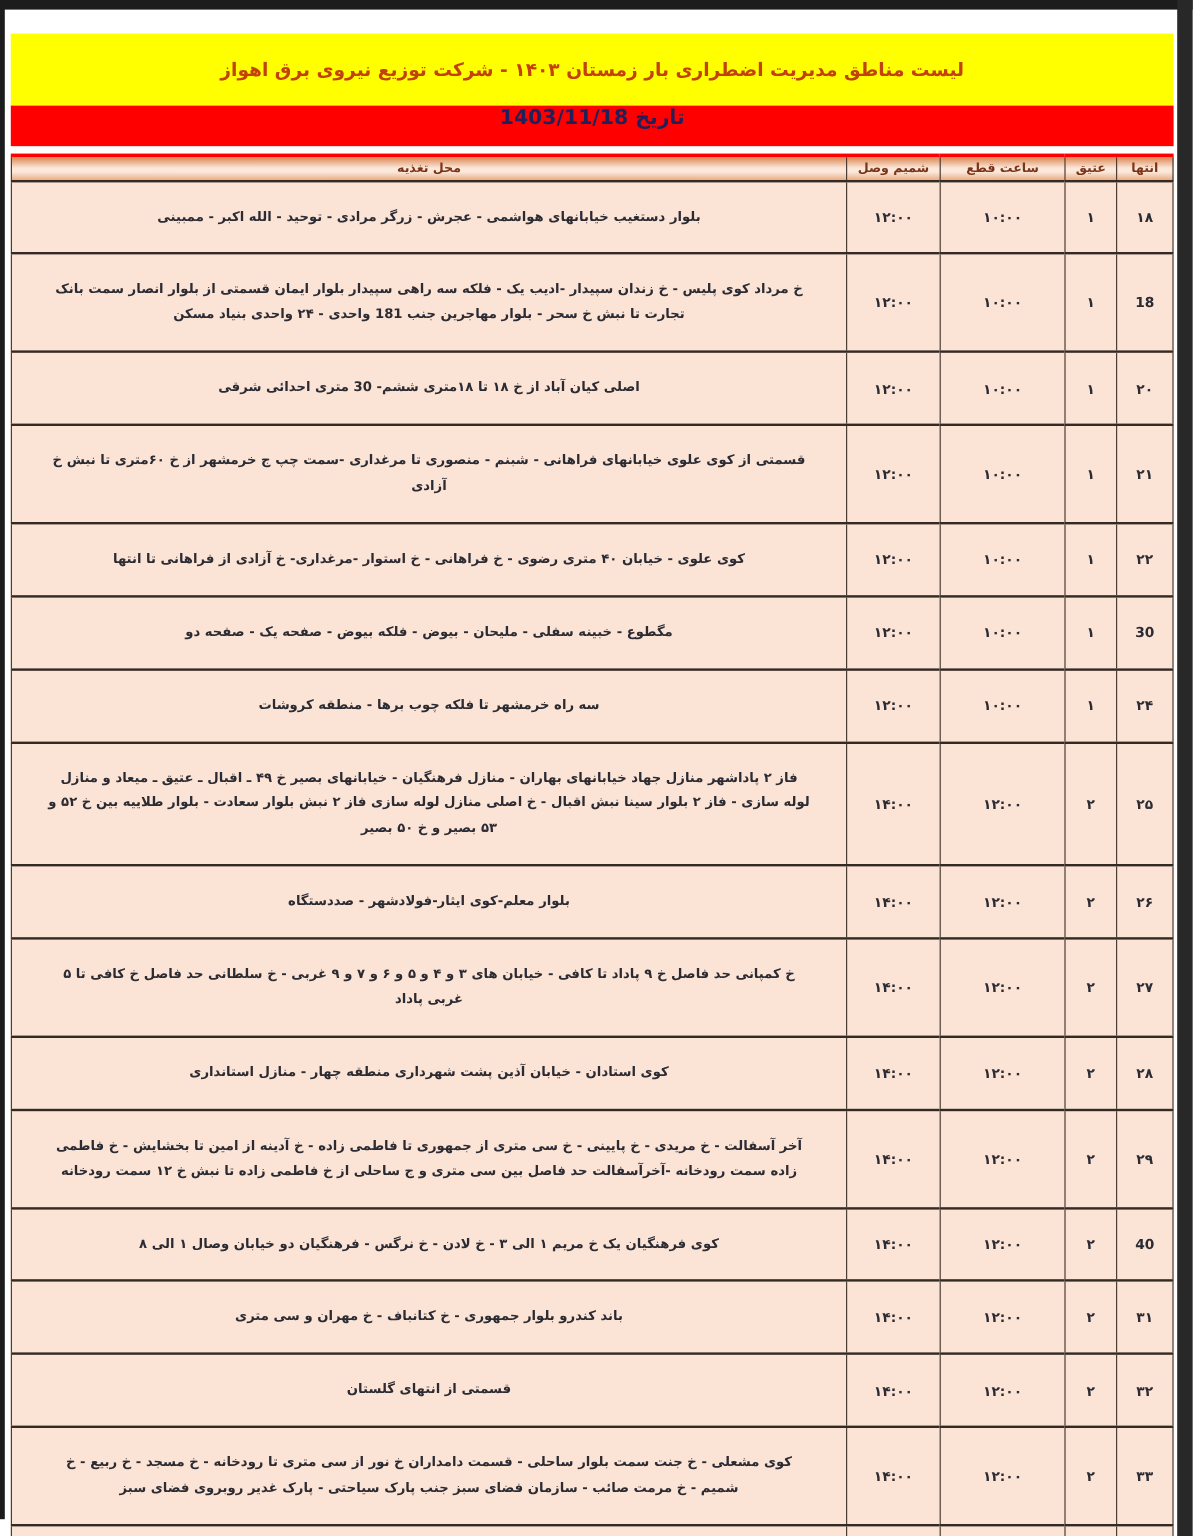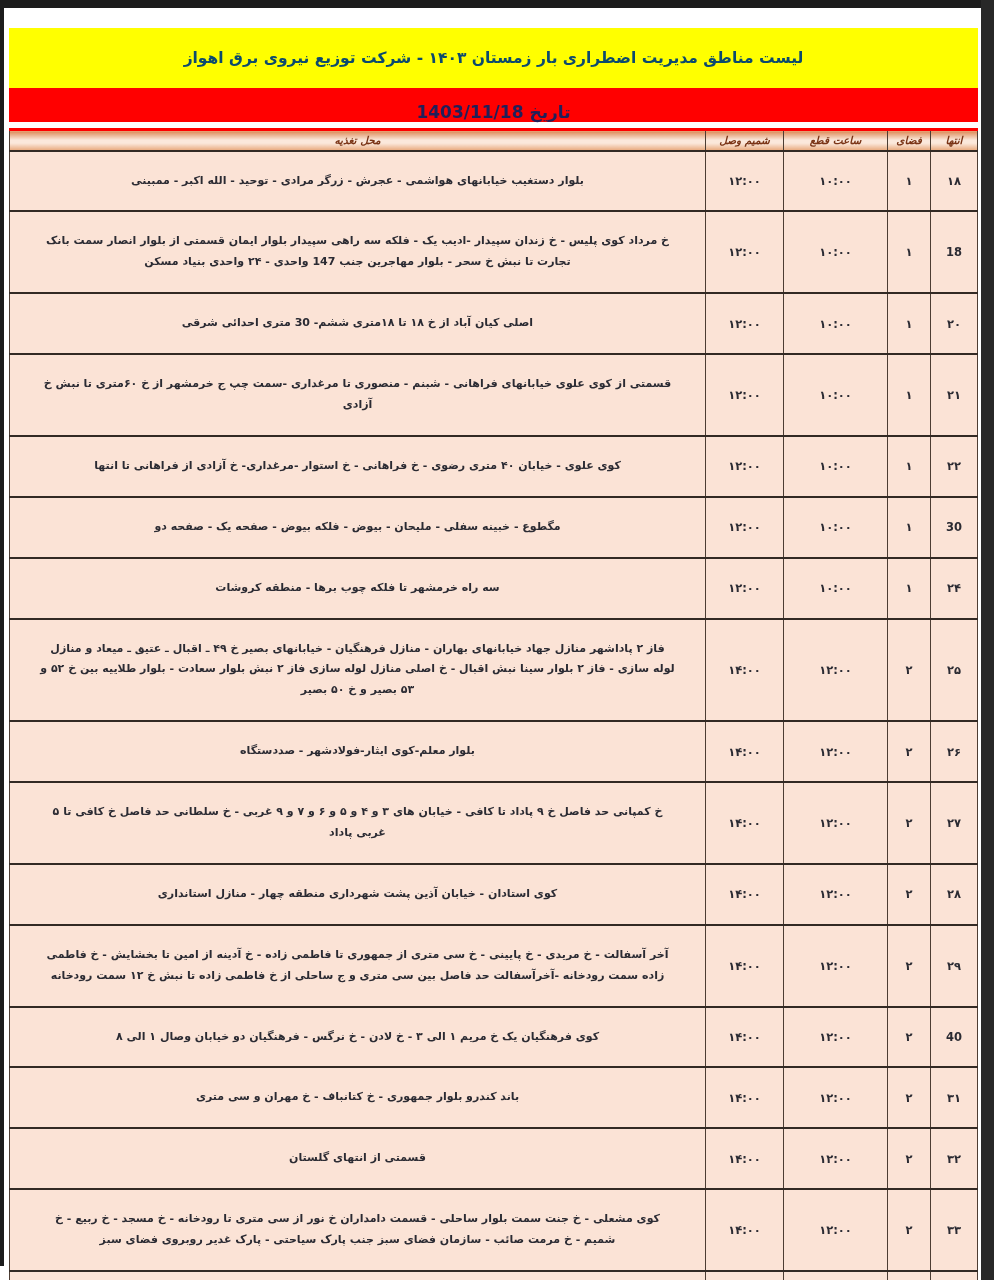--- a/index.html
+++ b/index.html
@@ -14,26 +14,26 @@
   .top-strip { position:absolute; top:0; left:0; width:100%; height:8px; background:#1c1c1c; z-index:5; }
   .left-strip { position:absolute; top:0; left:0; width:4px; height:1266px; background:#1c1c1c; z-index:5; }
   .right-strip { position:absolute; top:0; right:0; width:13px; height:1280px; background:#282828; z-index:5; }
 
   .content { position:absolute; top:28px; right:16px; left:9px; }
 
   .banner {
     background:#ffff00;
     height:60px;
     display:flex; align-items:center; justify-content:center;
-    color:#0c4a6e; font-weight:bold; font-size:15.5px;
+    color:#c2410c; font-weight:bold; font-size:15.5px;
   }
   .datebar {
     background:#ff0000;
     height:34px;
-    display:flex; align-items:flex-end; justify-content:center;
+    display:flex; align-items:flex-start; justify-content:center;
     color:#20205a; font-weight:bold; font-size:17px;
   }
   .gap { height:6px; background:#ffffff; }
 
   table {
     width:100%;
     border-collapse:collapse;
     table-layout:fixed;
     background:#fbe3d6;
   }
@@ -46,21 +46,20 @@
     font-weight:bold;
     color:#2b2b33;
   }
   thead th {
     height:21px;
     font-size:10.5px;
     color:#7a3416;
     border-top:3px solid #ff0000;
     background:linear-gradient(180deg, #dd8c5a 0%, #fbe8db 45%, #fbe8db 62%, #e8a87c 100%);
     padding:1px 2px;
-    font-style:italic;
   }
   tbody tr { height:60px; }
   td.loc { font-size:11px; line-height:1.9; padding:19px 28px; }
   td.num { font-size:11.5px; }
   col.c-row { width:47px; }
   col.c-block { width:43px; }
   col.c-cut { width:104px; }
   col.c-connect { width:78px; }
 </style>
 </head>
@@ -83,40 +82,40 @@
     <colgroup>
       <col class="c-row">
         <col class="c-block">
         <col class="c-cut">
         <col class="c-connect">
         <col>
     </colgroup>
     <thead>
       <tr>
         <th>انتها</th>
-        <th>فضای</th>
+        <th>عتیق</th>
         <th>ساعت قطع</th>
         <th>شمیم وصل</th>
         <th>محل تغذیه</th>
       </tr>
     </thead>
     <tbody id="rows">
         <tr>
           <td class="num">۱۸</td>
           <td class="num">۱</td>
           <td class="num">۱۰:۰۰</td>
           <td class="num">۱۲:۰۰</td>
           <td class="loc">بلوار دستغیب خیابانهای هواشمی - عجرش - زرگر مرادی - توحید - الله اکبر - ممبینی</td>
         </tr>
         <tr>
           <td class="num">18</td>
           <td class="num">۱</td>
           <td class="num">۱۰:۰۰</td>
           <td class="num">۱۲:۰۰</td>
-          <td class="loc">خ مرداد کوی پلیس - خ زندان سپیدار -ادیب یک - فلکه سه راهی سپیدار بلوار ایمان قسمتی از بلوار انصار سمت بانک تجارت تا نبش خ سحر - بلوار مهاجرین جنب 147 واحدی - ۲۴ واحدی بنیاد مسکن</td>
+          <td class="loc">خ مرداد کوی پلیس - خ زندان سپیدار -ادیب یک - فلکه سه راهی سپیدار بلوار ایمان قسمتی از بلوار انصار سمت بانک تجارت تا نبش خ سحر - بلوار مهاجرین جنب 181 واحدی - ۲۴ واحدی بنیاد مسکن</td>
         </tr>
         <tr>
           <td class="num">۲۰</td>
           <td class="num">۱</td>
           <td class="num">۱۰:۰۰</td>
           <td class="num">۱۲:۰۰</td>
           <td class="loc">اصلی کیان آباد از خ ۱۸ تا ۱۸متری ششم- 30 متری احدائی شرقی</td>
         </tr>
         <tr>
           <td class="num">۲۱</td>

